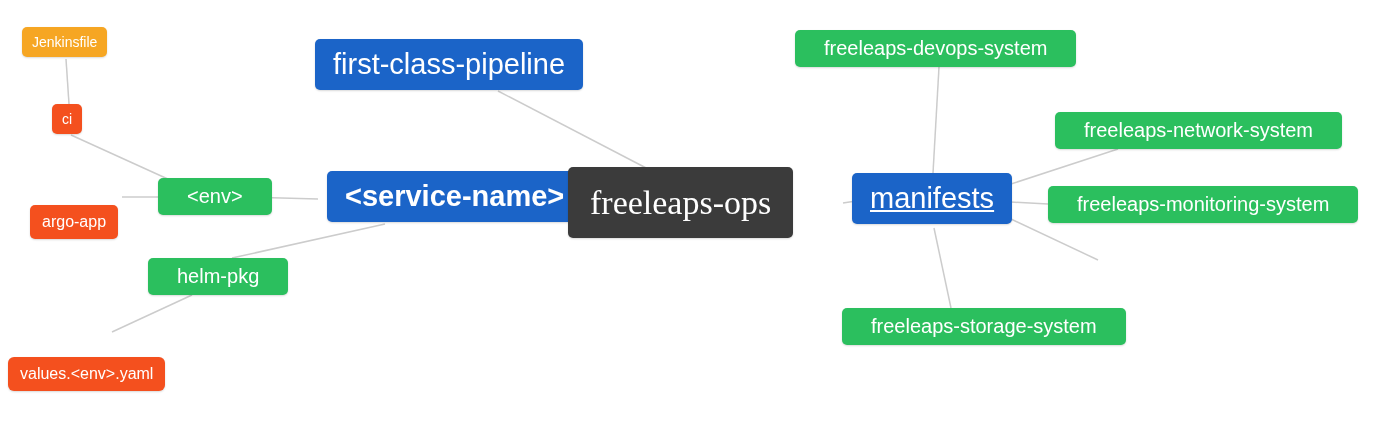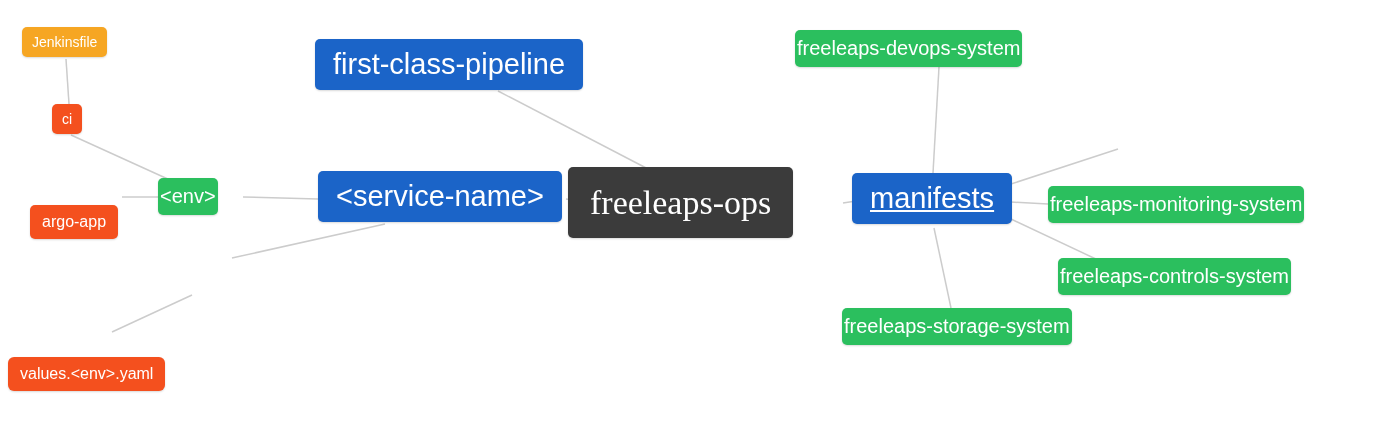--- a/index.html
+++ b/index.html
@@ -39,21 +39,21 @@
     user-select: none;
   }
   .blue   { background: var(--blue,   #1b64c8); }
   .green  { background: var(--green,  #2bbf5e); }
   .orange { background: var(--orange, #f6a623); }
   .red    { background: var(--red,    #f4501e); }
   .dark   { background: var(--dark,   #3b3b3b); }
 
   .xs { font-size: 14px; padding: 7px 10px; }
   .sm { font-size: 16px; padding: 8px 12px; margin-top: 25px; }
-  .md { font-size: 20px; padding: 7px 2px; }
+  .md { font-size: 20px; padding: 7px 29px; }
   .lg { font-size: 29px; padding: 9px 18px; }
   .xl { font-size: 34px; padding: 16px 22px; }
 </style>
 </head>
 <body>
 
 <div class="stage">
 
   <svg class="edges" width="1390" height="421" viewBox="0 0 1390 421" xmlns="http://www.w3.org/2000/svg">
     <line x1="66" y1="59" x2="69" y2="104"></line>
@@ -70,22 +70,23 @@
     <line x1="1011" y1="202" x2="1048" y2="204"></line>
     <line x1="1011" y1="219" x2="1098" y2="260"></line>
     <line x1="934" y1="228" x2="951" y2="308"></line>
   </svg>
 
   <div class="node orange xs" style="left:22px;  top:27px;">Jenkinsfile</div>
   <div class="node red xs" style="left:52px;  top:104px;">ci</div>
   <div class="node red sm" style="left:30px;  top:180px;">argo-app</div>
   <div class="node green md" style="left:158px; top:178px;">&lt;env&gt;</div>
   <div class="node blue lg" style="left:315px; top:39px;">first-class-pipeline</div>
-  <div class="node blue lg" style="left:318px; top:171px;">&lt;service-name&gt;</div>
+  <div class="node blue lg" style="left:327px; top:171px;font-weight:bold;">&lt;service-name&gt;</div>
+  <div class="node green md" style="left:148px; top:258px;">helm-pkg</div>
   <div class="node red sm" style="left:8px;   top:332px;border-radius:6px;">values.&lt;env&gt;.yaml</div>
   <div class="node dark xl" style="left:568px; top:167px;font-family:Liberation Serif, serif;">freeleaps-ops</div>
   <div class="node blue lg" style="left:852px; top:173px;text-decoration:underline;">manifests</div>
   <div class="node green md" style="left:795px; top:30px;">freeleaps-devops-system</div>
+  <div class="node green md" style="left:1055px;top:112px;">freeleaps-network-system</div>
   <div class="node green md" style="left:1048px;top:186px;">freeleaps-monitoring-system</div>
-  <div class="node green md" style="left:1058px;top:258px;">freeleaps-controls-system</div>
   <div class="node green md" style="left:818px; top:308px;margin-left:24px;">freeleaps-storage-system</div>
 
 </div>
 
 </body></html>

